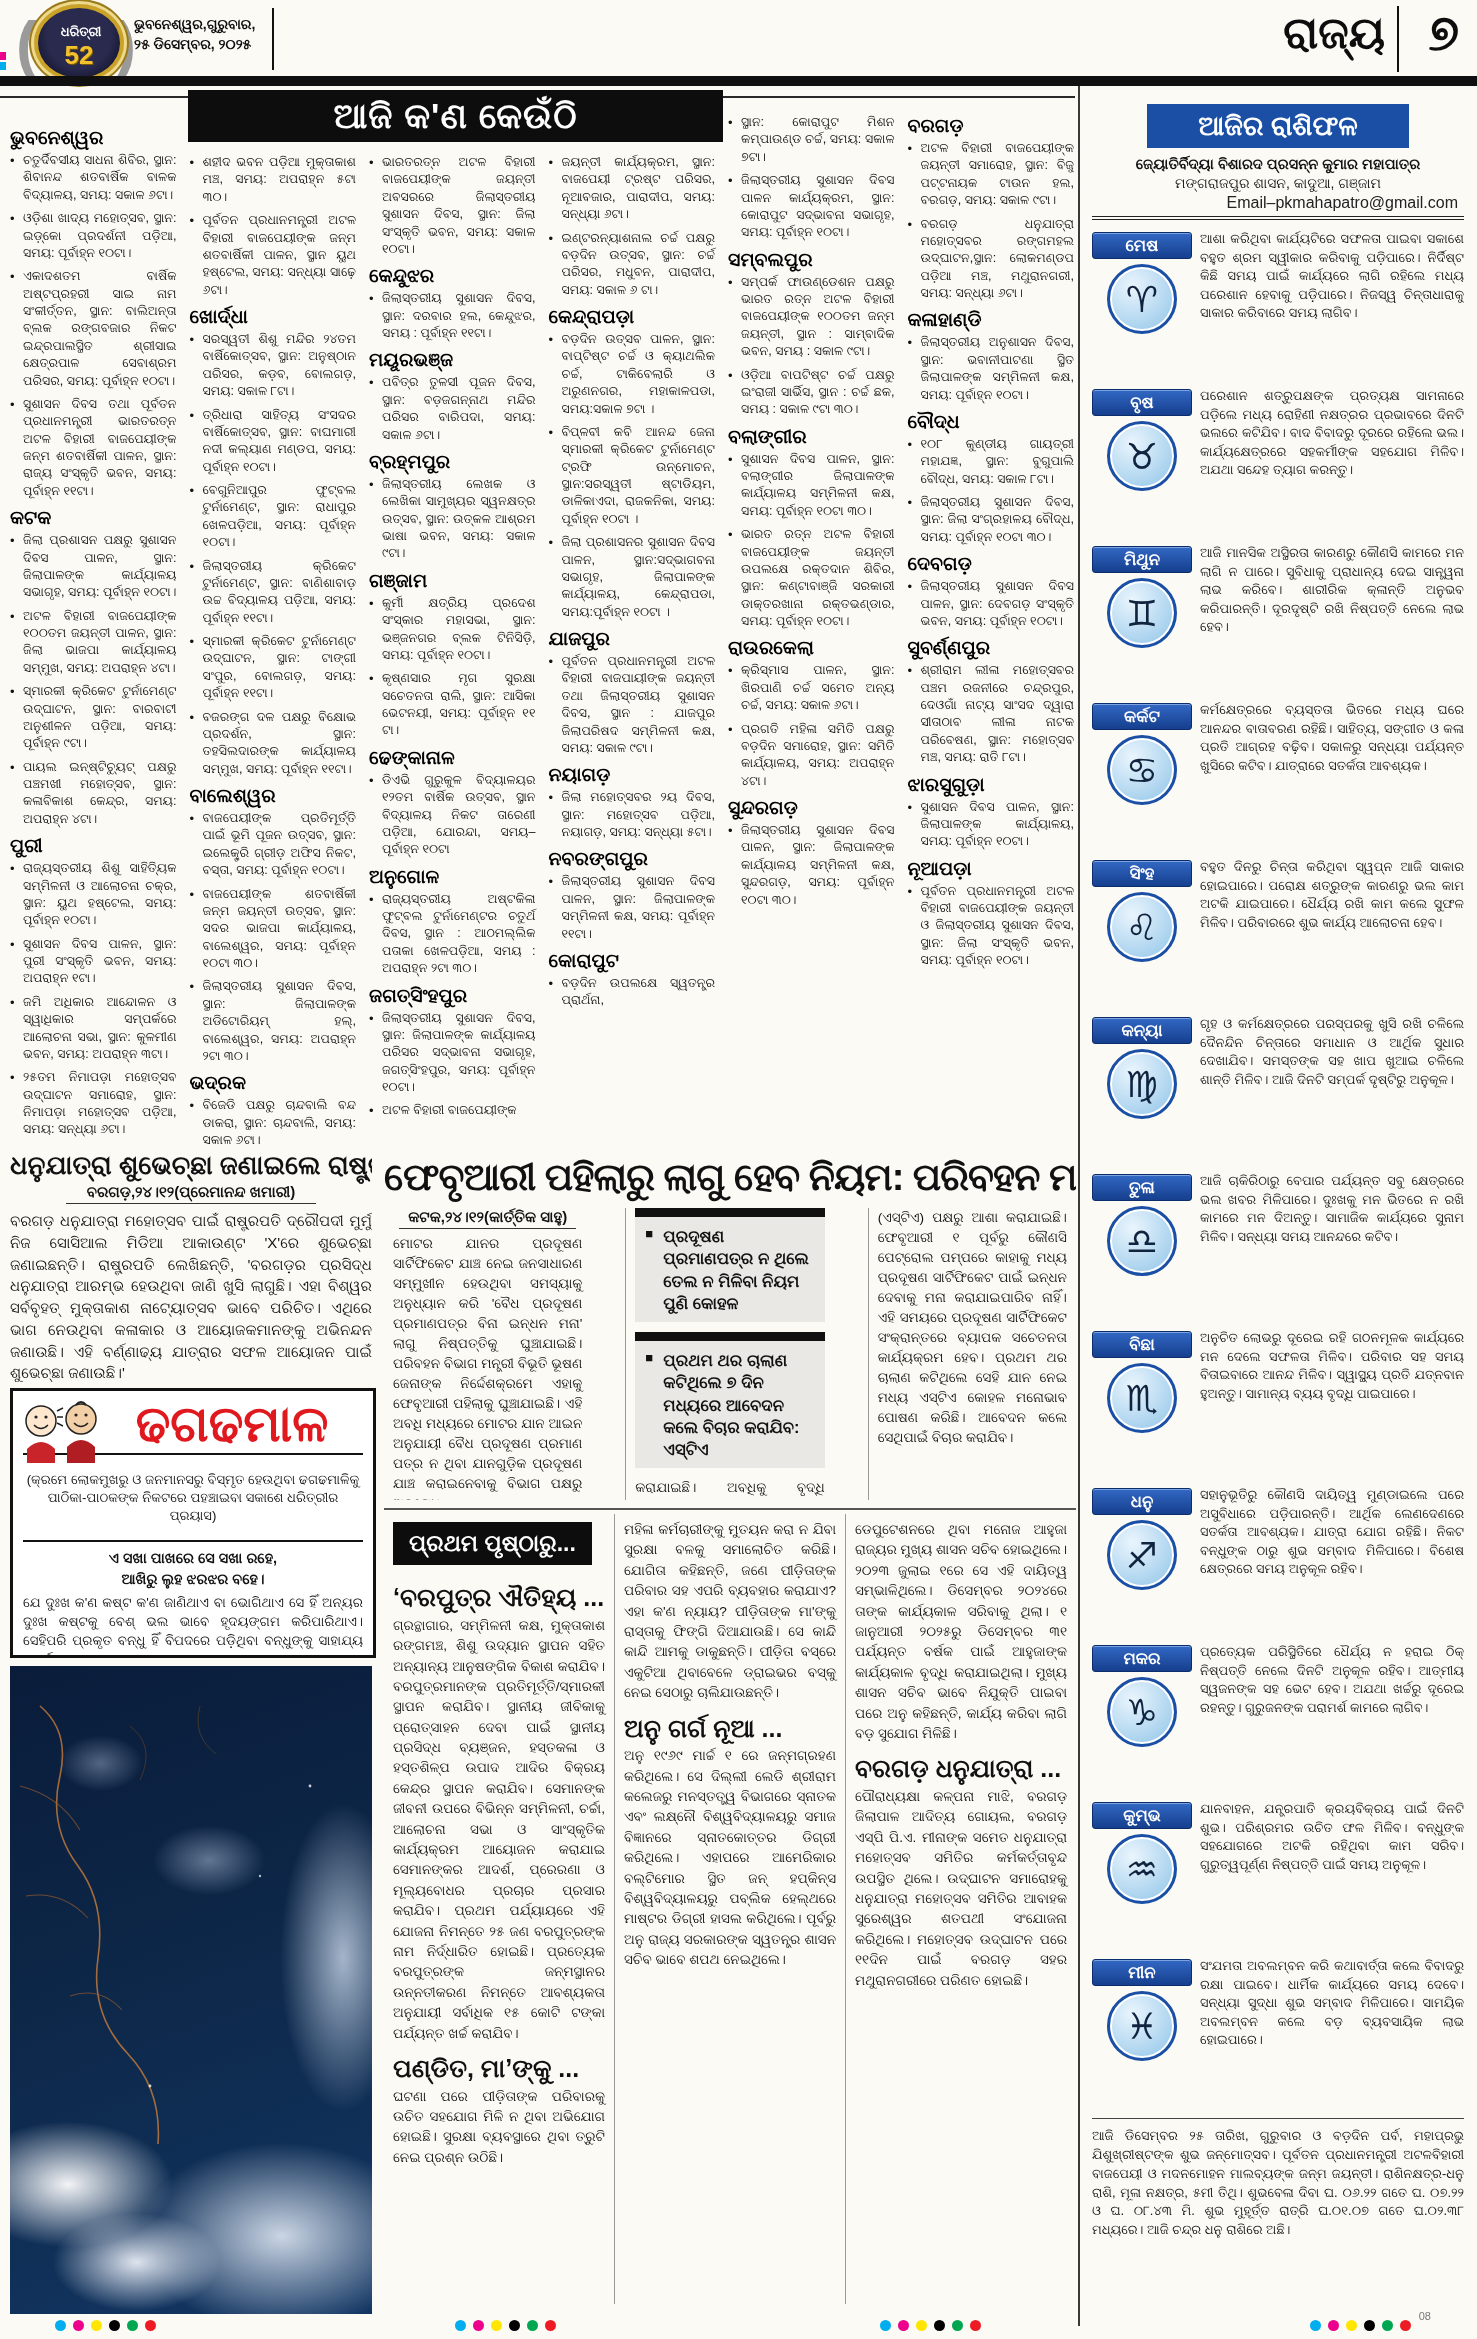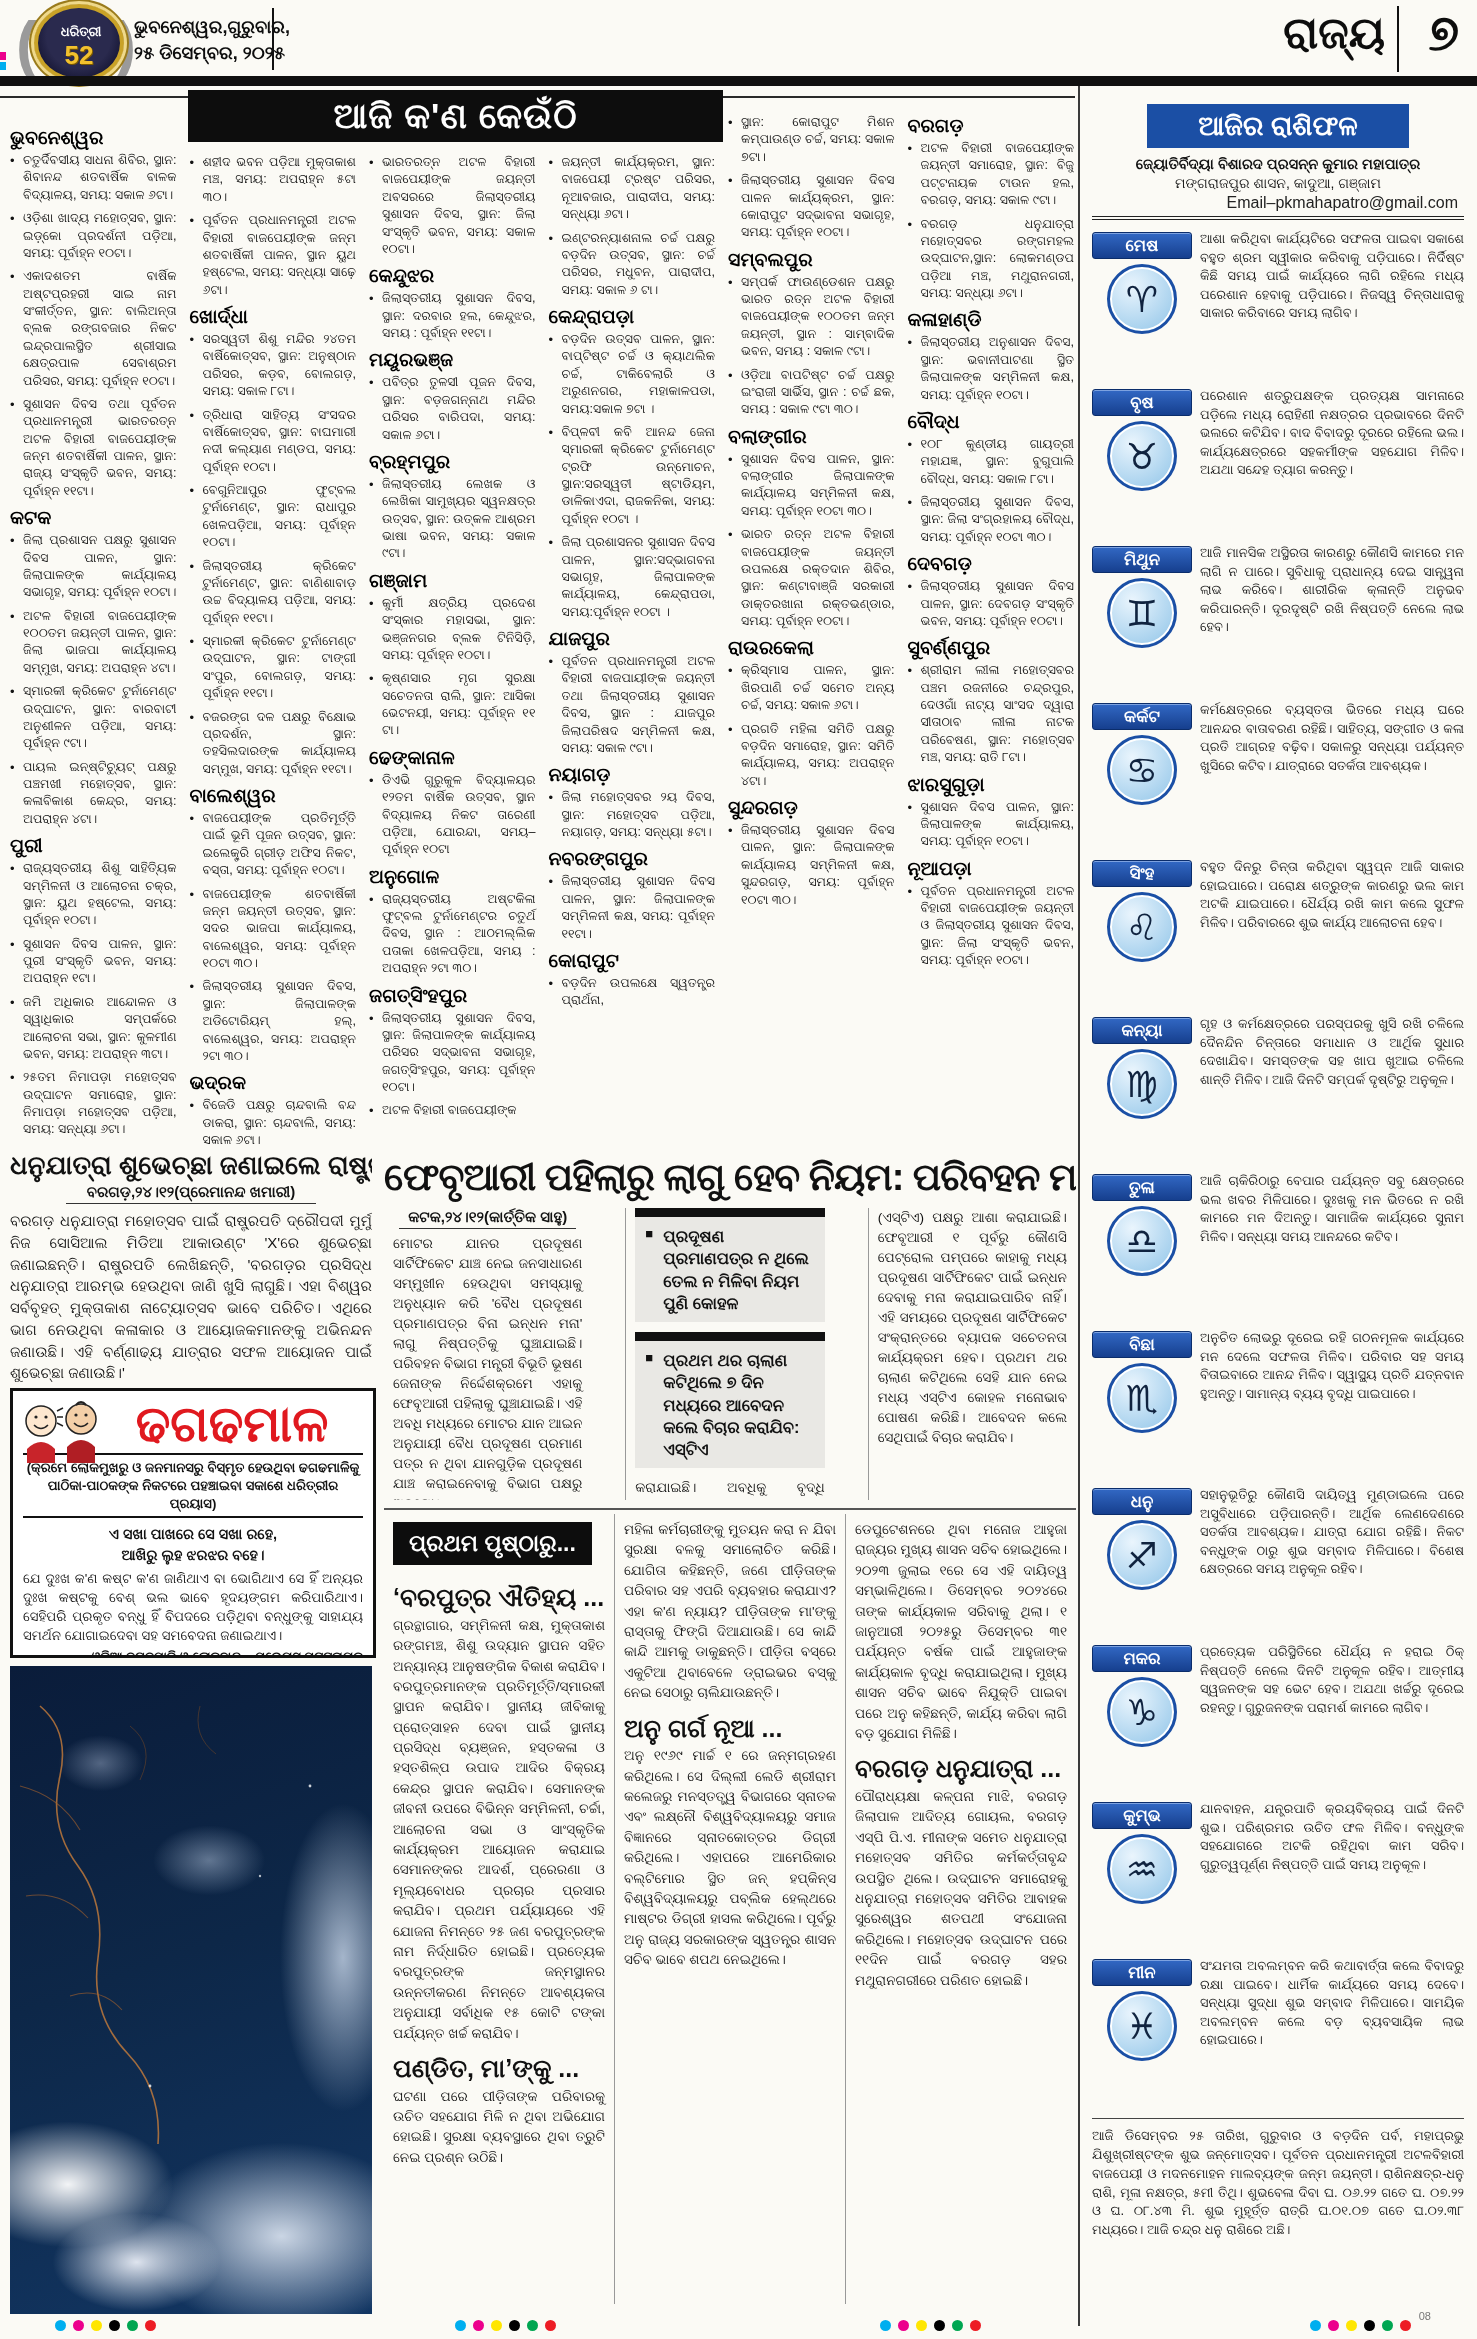--- a/index.html
+++ b/index.html
@@ -8,21 +8,21 @@
   
   .masthead{position:absolute;left:0;top:0;width:1477px;height:78px;}
   .logo{position:absolute;left:26px;top:2px;width:100px;height:74px;}
   .logo .ring{position:absolute;left:8px;top:2px;width:82px;height:70px;border-radius:50%;
       background:radial-gradient(circle at 50% 40%,#2a2a4e 55%,#151533 80%);
       border:4px solid #c9a227;box-shadow:0 0 0 3px #efd98b, 0 0 0 5px #9a7b1c;}
   .logo .paren{position:absolute;top:6px;font-size:64px;color:#9a9a9a;font-weight:bold;}
   .logo .nm{position:absolute;left:4px;right:0;top:16px;text-align:center;color:#fff;font-size:13px;font-weight:bold;}
   .logo .yr{position:absolute;left:0;right:0;top:32px;text-align:center;color:#f2c12e;font-size:26px;font-weight:800;
       text-shadow:1px 1px 0 #7c5a00;}
-  .dateline{position:absolute;left:134px;top:14px;font-size:18px;font-weight:bold;line-height:1.45;color:#0d0d0d;}
+  .dateline{position:absolute;left:134px;top:14px;font-size:14px;font-weight:bold;line-height:1.45;color:#0d0d0d;}
   .mast-vrule{position:absolute;left:272px;top:8px;width:2px;height:62px;background:#111;}
   .section-title{position:absolute;right:92px;top:8px;font-size:44px;font-weight:800;color:#0d0d0d;}
   .page-vrule{position:absolute;right:78px;top:6px;width:2px;height:66px;background:#111;}
   .page-num{position:absolute;right:18px;top:4px;font-size:50px;font-weight:800;color:#0d0d0d;}
   .black-bar{position:absolute;left:0;top:76px;width:1477px;height:10px;background:#101010;}
   .edge-mark{position:absolute;left:0;top:52px;width:6px;height:8px;background:#ec008c;}
   .edge-mark.c{top:62px;background:#00aeef;}
   
   .top-rule{position:absolute;left:0;top:96px;width:1075px;height:2px;background:#2a2a2a;}
   .banner{position:absolute;left:188px;top:90px;width:535px;height:52px;background:#0d0d0d;z-index:3;
@@ -56,22 +56,22 @@
   .sign-text{font-size:13px;line-height:1.43;text-align:justify;margin:0;color:#131313;}
   .h-footer{clear:both;border-top:1px solid #444;padding-top:8px;font-size:13px;line-height:1.45;text-align:justify;}
   
   .left-article{position:absolute;left:10px;top:1150px;width:362px;height:232px;overflow:hidden;}
   .la-head{font-size:26px;font-weight:800;text-align:center;margin:0 0 2px 0;white-space:nowrap;}
   .la-date{font-size:15px;font-weight:bold;text-align:center;border-bottom:1px solid #333;width:250px;margin:0 auto 6px auto;padding-bottom:2px;}
   .la-body{font-size:15px;line-height:1.45;text-align:justify;margin:0;}
   .cartoon{position:absolute;left:10px;top:1388px;width:340px;height:252px;border:3px solid #111;background:#fff;padding:6px 10px;overflow:hidden;}
   .c-title{color:#e0191f;font-size:50px;font-weight:800;text-align:center;line-height:1.0;margin:2px 0 4px 78px;}
   .c-faces{position:absolute;left:8px;top:8px;}
-  .c-sub{font-size:13.2px;font-weight:bold;text-align:center;border-top:2px solid #111;border-bottom:2px solid #111;
-      padding:4px 0;margin:2px 0 6px 0;line-height:1.35;}
+  .c-sub{font-size:13.2px;font-weight:normal;text-align:center;border-top:2px solid #111;border-bottom:2px solid #111;
+      padding:16px 0;margin:2px 0 6px 0;line-height:1.35;}
   .c-verse{font-size:14.5px;font-weight:bold;text-align:center;margin:0;line-height:1.4;}
   .c-body{font-size:13.4px;line-height:1.42;text-align:justify;margin:4px 0 0 0;}
   .c-credit{font-size:13px;font-weight:bold;text-align:right;margin-top:4px;}
   .satellite{position:absolute;left:10px;top:1666px;width:362px;height:648px;overflow:hidden;
      background:
        radial-gradient(ellipse 150px 90px at 16% 80%, rgba(255,255,255,0.95), rgba(255,255,255,0) 70%),
        radial-gradient(ellipse 120px 70px at 35% 92%, rgba(245,248,255,0.9), rgba(255,255,255,0) 70%),
        radial-gradient(ellipse 200px 130px at 75% 88%, rgba(235,242,252,0.85), rgba(255,255,255,0) 72%),
        radial-gradient(ellipse 90px 220px at 92% 45%, rgba(215,228,245,0.75), rgba(255,255,255,0) 70%),
        radial-gradient(ellipse 80px 50px at 55% 30%, rgba(200,216,238,0.45), rgba(255,255,255,0) 70%),

